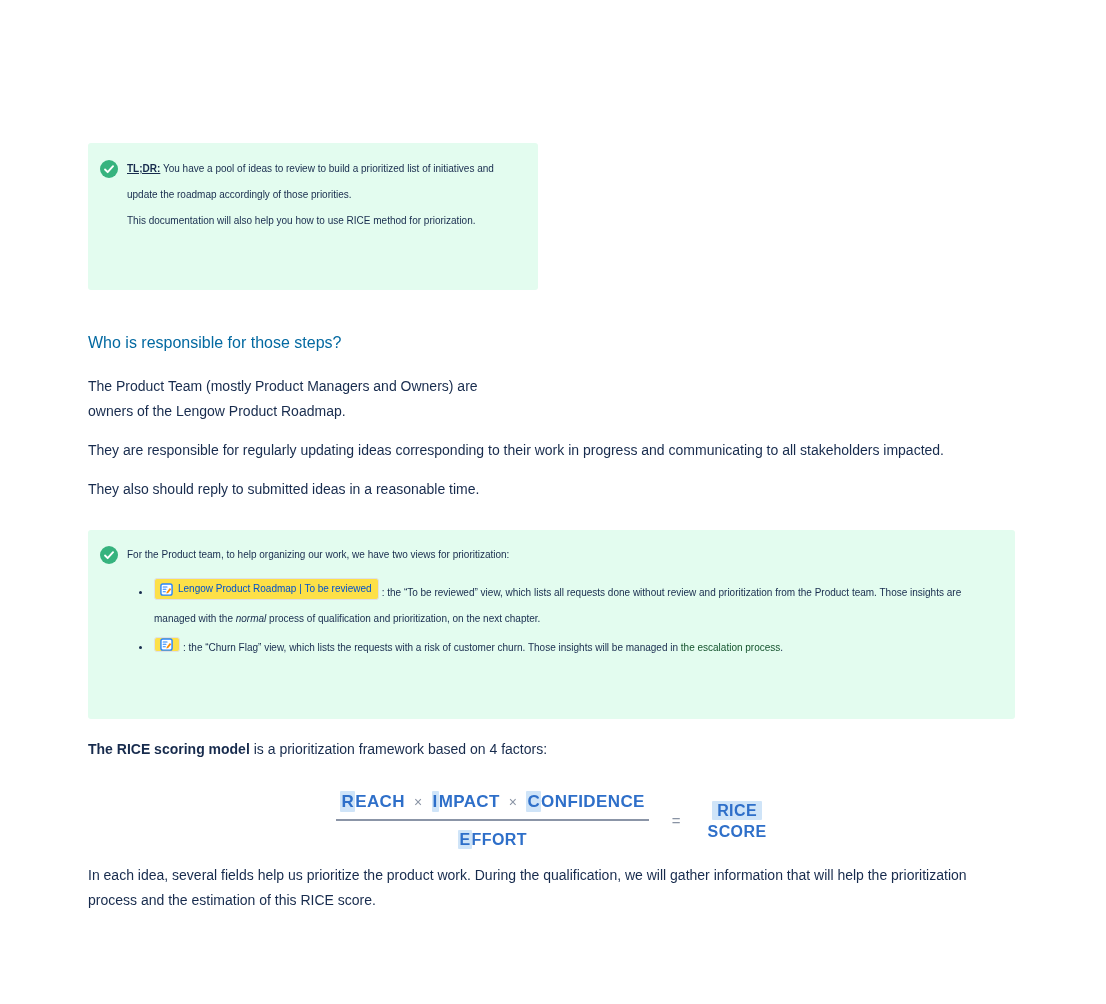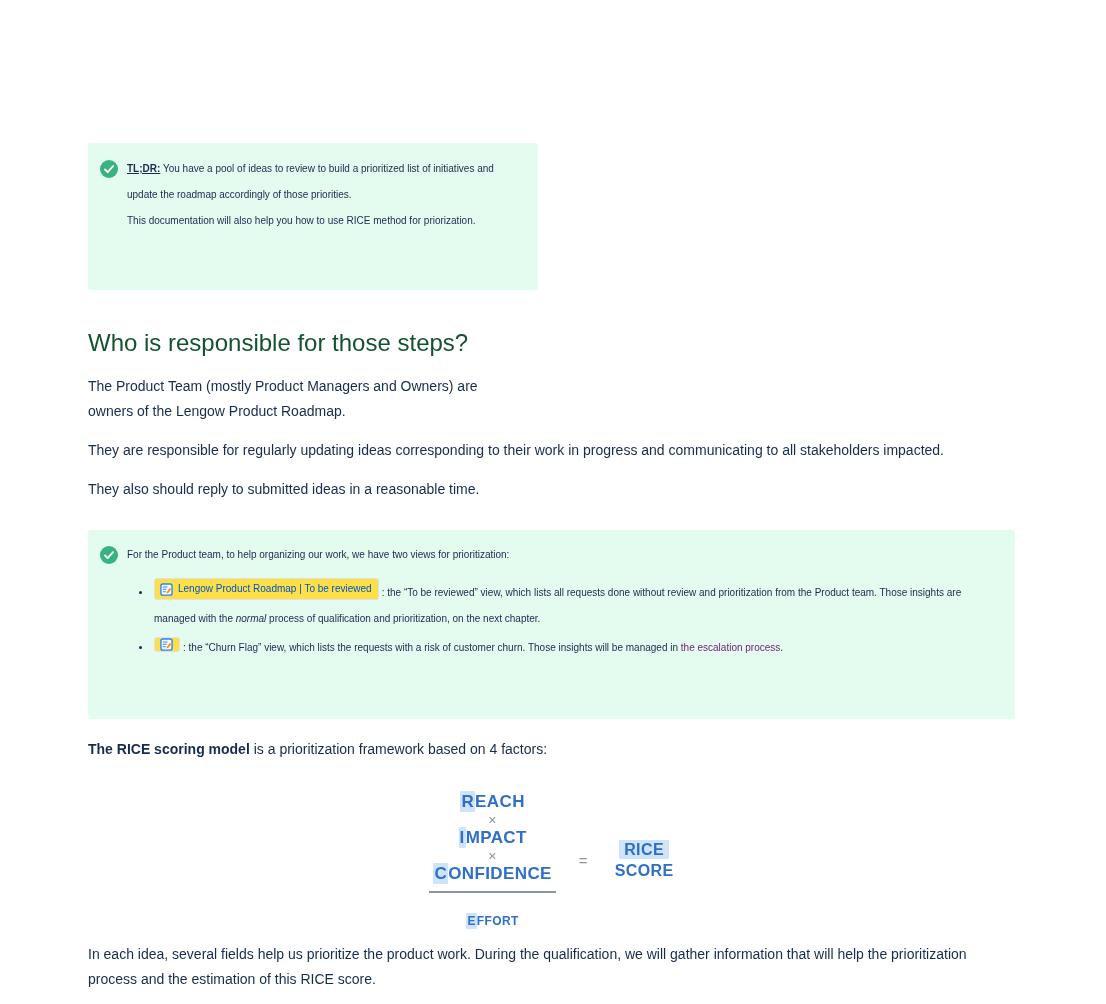--- a/index.html
+++ b/index.html
@@ -56,23 +56,23 @@
     min-height: 189px;
   }
   .tldr-label {
     font-weight: bold;
     text-decoration: underline;
   }
 
   
   h2 {
     margin: 40px 0 0;
-    font-size: 24px;
+    font-size: 16px;
     font-weight: 500;
-    color: #14532d;
+    color: #0369a1;
     line-height: 26px;
   }
   p.body-p {
     margin: 14px 0 0;
     font-size: 14px;
     line-height: 25px;
   }
   p.first-after-h2 { margin-top: 18px; }
 
   
@@ -93,44 +93,43 @@
     border-radius: 3px;
     padding: 0 6px 0 5px;
     line-height: 20px;
     color: #0052cc;
     text-decoration: none;
     margin-right: 3px;
     vertical-align: baseline;
     cursor: pointer;
   }
   .chip .chip-icon { width: 13px; height: 13px; flex: 0 0 auto; }
-  a.inline-link { color: #701a75; text-decoration: none; cursor: pointer; }
+  a.inline-link { color: #14532d; text-decoration: none; cursor: pointer; }
 
   
   .formula {
     margin: 30px auto 0;
     width: fit-content;
     display: flex;
     align-items: center;
     color: #2e6fc9;
     font-weight: bold;
   }
   .fraction { text-align: center; }
   .numer {
     display: flex;
     align-items: center;
     font-size: 17px;
     letter-spacing: 0.4px;
     padding: 0 4px 7px;
     border-bottom: 2px solid #8b95a7;
-    flex-direction: column;
   }
   .denom {
-    margin-top: 21px;
-    font-size: 12px;
+    margin-top: 10px;
+    font-size: 16px;
     letter-spacing: 0.4px;
   }
   .xsign {
     color: #8993a4;
     font-weight: 400;
     font-size: 14px;
     margin: 0 9px;
   }
   .hl { background: #cfe4f8; padding: 1px 1px; border-radius: 1px; }
   .equals {

